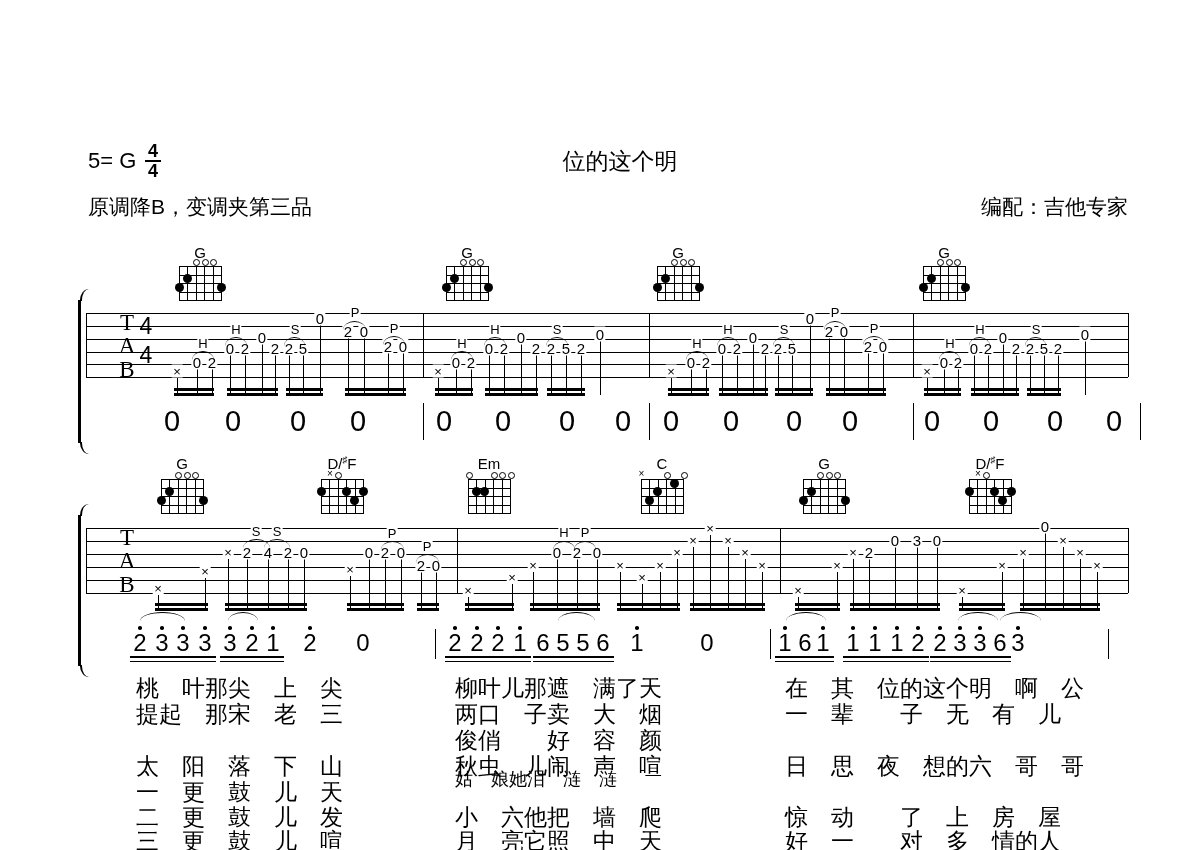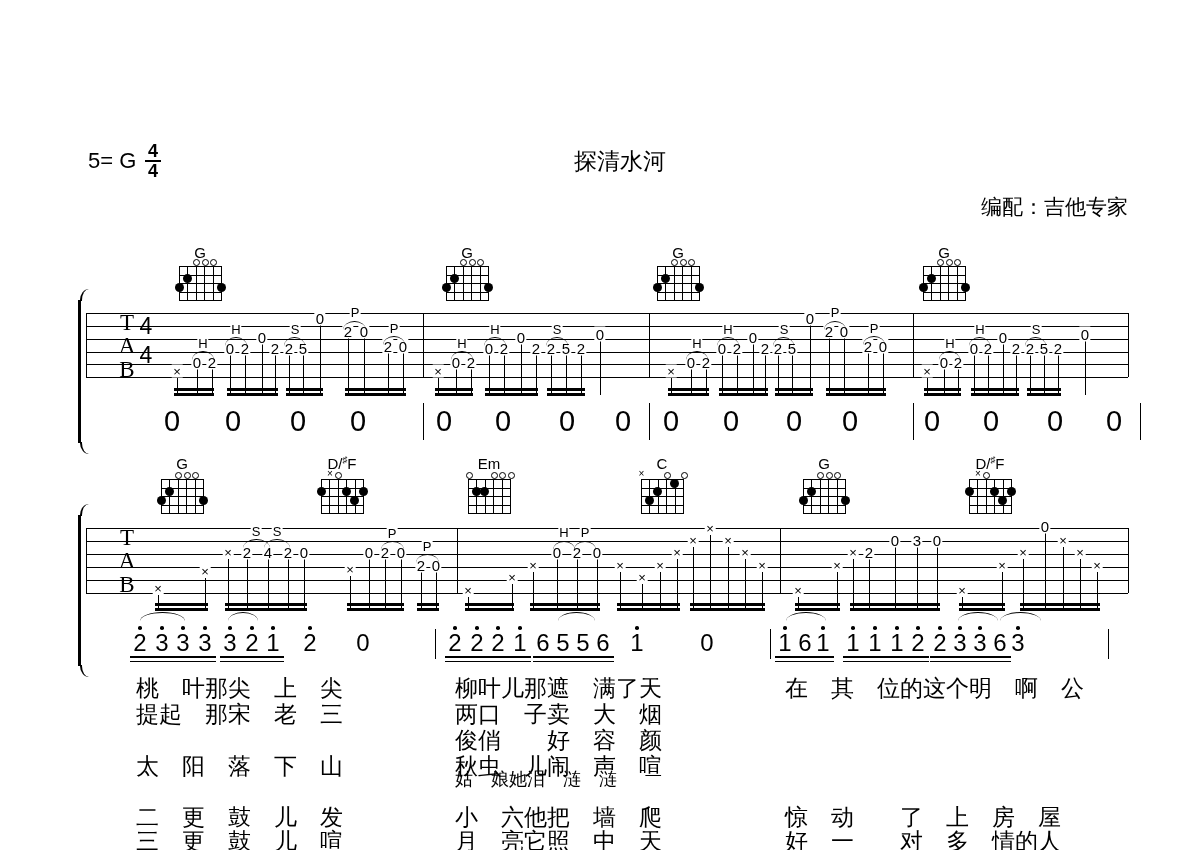--- a/index.html
+++ b/index.html
@@ -18,21 +18,22 @@
   sup{font-size:65%;}
 </style>
 </head>
 <body>
 
 <div id="canvas">
   <div class="lyr" style="left:88px;top:161px;font-size:22px;font-weight:500;">5= G</div>
   <div class="t" style="left:153px;top:151px;font-size:18px;font-weight:bold;">4</div>
   <div class="l" style="left:145px;top:160px;width:16px;height:1.5px;"></div>
   <div class="t" style="left:153px;top:171px;font-size:18px;font-weight:bold;">4</div>
-  <div class="t" style="left:620px;top:161px;font-size:23px;">探清水河</div>
+  <div class="t" style="left:620px;top:161px;font-size:23px;">位的这个明</div>
+  <div class="lyr" style="left:88px;top:206px;font-size:21px;">原调降B，变调夹第三品</div>
   <div class="r" style="right:72px;top:206px;font-size:21px;">编配：吉他专家</div>
 <div class="l" style="position: absolute; left: 86px; top: 313px; width: 1042px; height: 1.2px;"></div>
     <div class="l" style="position: absolute; left: 86px; top: 326px; width: 1042px; height: 1.2px;"></div>
     <div class="l" style="position: absolute; left: 86px; top: 339px; width: 1042px; height: 1.2px;"></div>
     <div class="l" style="position: absolute; left: 86px; top: 352px; width: 1042px; height: 1.2px;"></div>
     <div class="l" style="position: absolute; left: 86px; top: 364px; width: 1042px; height: 1.2px;"></div>
     <div class="l" style="position: absolute; left: 86px; top: 377px; width: 1042px; height: 1.2px;"></div>
     <div class="l" style="position: absolute; left: 86px; top: 313px; width: 1.3px; height: 64px;"></div>
     <div class="l" style="position: absolute; left: 423px; top: 313px; width: 1.3px; height: 64px;"></div>
     <div class="l" style="position: absolute; left: 649px; top: 313px; width: 1.3px; height: 64px;"></div>
@@ -615,25 +616,28 @@
     <div class="l" style="position: absolute; left: 843px; top: 656px; width: 86px; height: 1.7px;"></div>
     <div class="l" style="position: absolute; left: 843px; top: 660.8px; width: 86px; height: 1.7px;"></div>
     <div class="l" style="position: absolute; left: 930px; top: 656px; width: 81px; height: 1.7px;"></div>
     <div class="l" style="position: absolute; left: 930px; top: 660.8px; width: 81px; height: 1.7px;"></div>
     <div class="l" style="position: absolute; left: 435px; top: 629px; width: 1.3px; height: 30px;"></div>
     <div class="l" style="position: absolute; left: 770px; top: 629px; width: 1.3px; height: 30px;"></div>
     <div class="l" style="position: absolute; left: 1108px; top: 629px; width: 1.3px; height: 30px;"></div>
     <div class="lyr" style="position: absolute; left: 136px; top: 688px; font-size: 23px;">桃　叶那尖　上　尖</div>
     <div class="lyr" style="position: absolute; left: 136px; top: 714px; font-size: 23px;">提起　那宋　老　三</div>
     <div class="lyr" style="position: absolute; left: 136px; top: 766px; font-size: 23px;">太　阳　落　下　山</div>
+    <div class="lyr" style="position: absolute; left: 136px; top: 792px; font-size: 23px;">一　更　鼓　儿　天</div>
     <div class="lyr" style="position: absolute; left: 136px; top: 817px; font-size: 23px;">二　更　鼓　儿　发</div>
     <div class="lyr" style="position: absolute; left: 136px; top: 841px; font-size: 23px;">三　更　鼓　儿　喧</div>
     <div class="lyr" style="position: absolute; left: 455px; top: 688px; font-size: 23px;">柳叶儿那遮　满了天</div>
     <div class="lyr" style="position: absolute; left: 455px; top: 714px; font-size: 23px;">两口　子卖　大　烟</div>
     <div class="lyr" style="position: absolute; left: 455px; top: 766px; font-size: 23px;">秋虫　儿闹　声　喧</div>
     <div class="lyr" style="position: absolute; left: 455px; top: 740px; font-size: 23px;">俊俏　　好　容　颜</div>
     <div class="lyr" style="position: absolute; left: 455px; top: 779px; font-size: 18px;">姑　娘她泪　涟　涟</div>
     <div class="lyr" style="position: absolute; left: 455px; top: 817px; font-size: 23px;">小　六他把　墙　爬</div>
     <div class="lyr" style="position: absolute; left: 455px; top: 841px; font-size: 23px;">月　亮它照　中　天</div>
     <div class="lyr" style="position: absolute; left: 785px; top: 688px; font-size: 23px;">在　其　位的这个明　啊　公</div>
+    <div class="lyr" style="position: absolute; left: 785px; top: 714px; font-size: 23px;">一　辈　　子　无　有　儿</div>
+    <div class="lyr" style="position: absolute; left: 785px; top: 766px; font-size: 23px;">日　思　夜　想的六　哥　哥</div>
     <div class="lyr" style="position: absolute; left: 785px; top: 817px; font-size: 23px;">惊　动　　了　上　房　屋</div>
     <div class="lyr" style="position: absolute; left: 785px; top: 841px; font-size: 23px;">好　一　　对　多　情的人</div>
   </div>
 
 </body></html>

